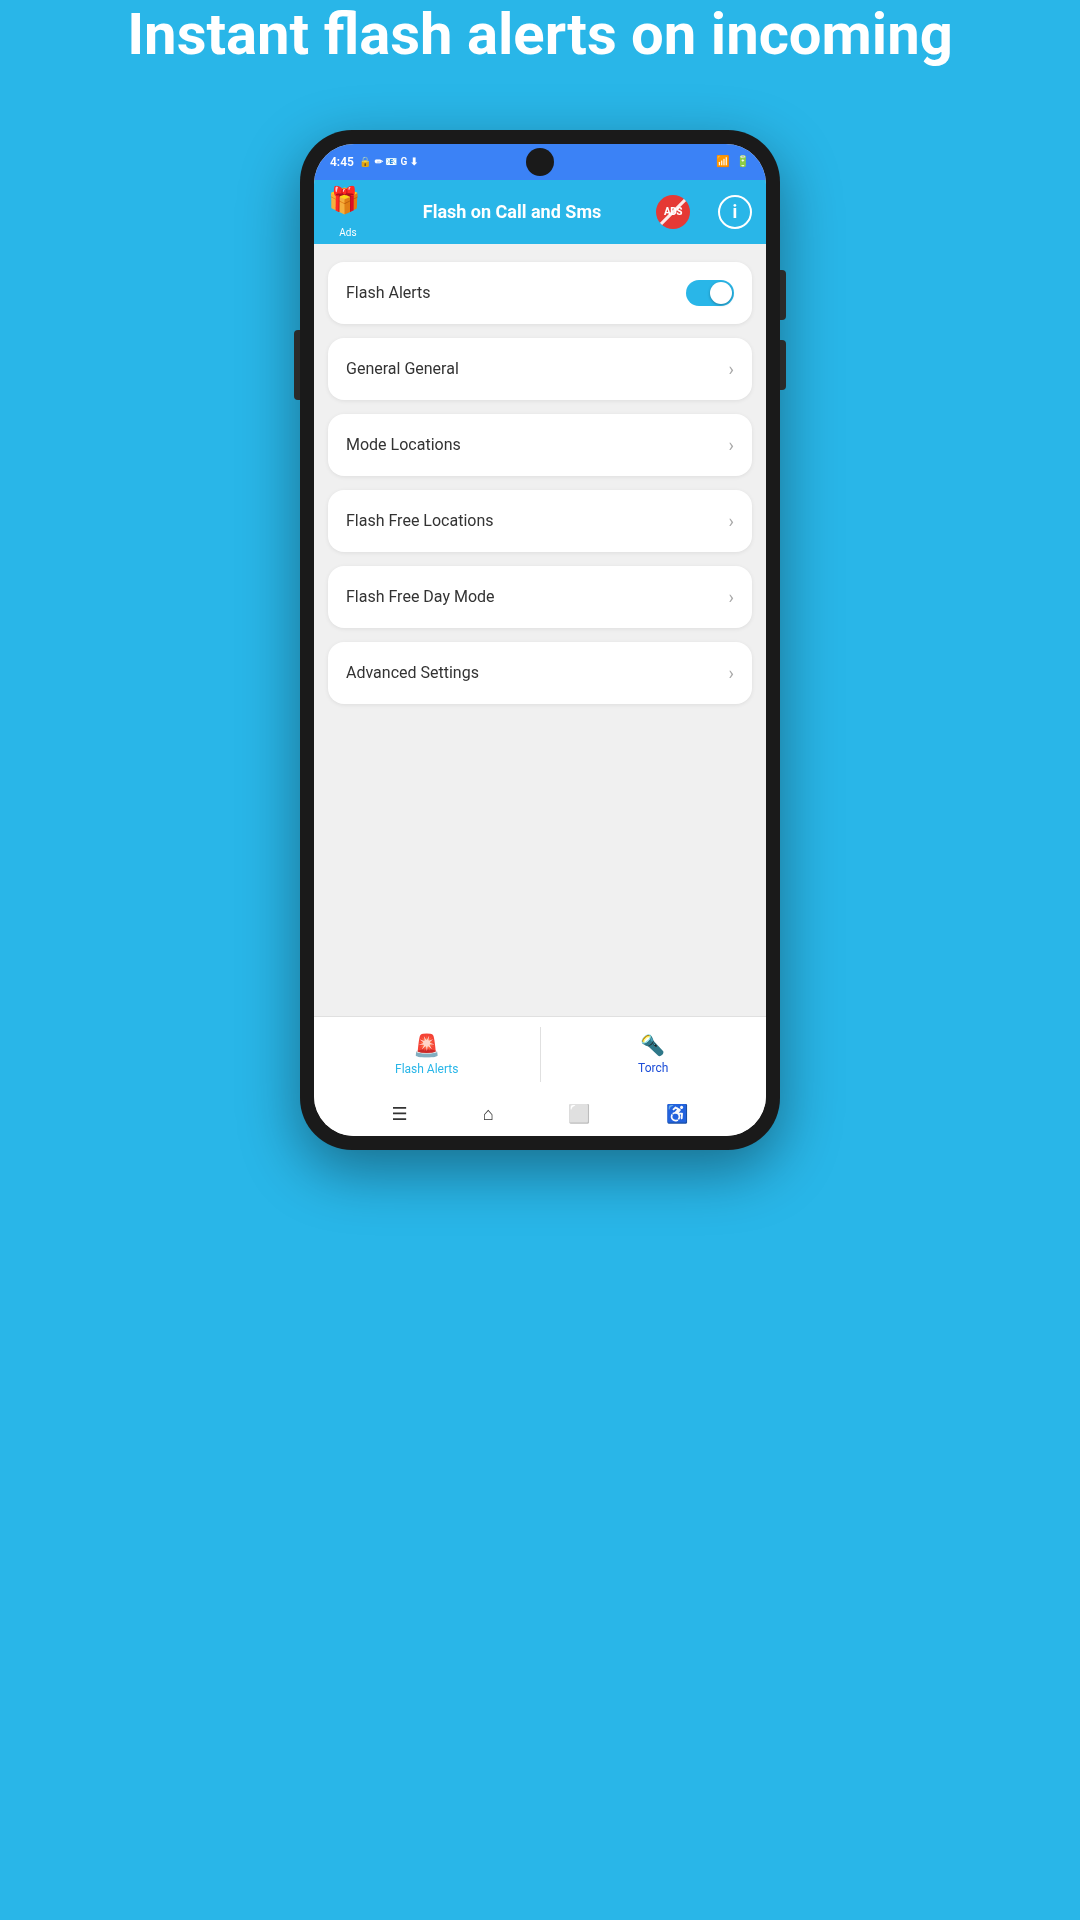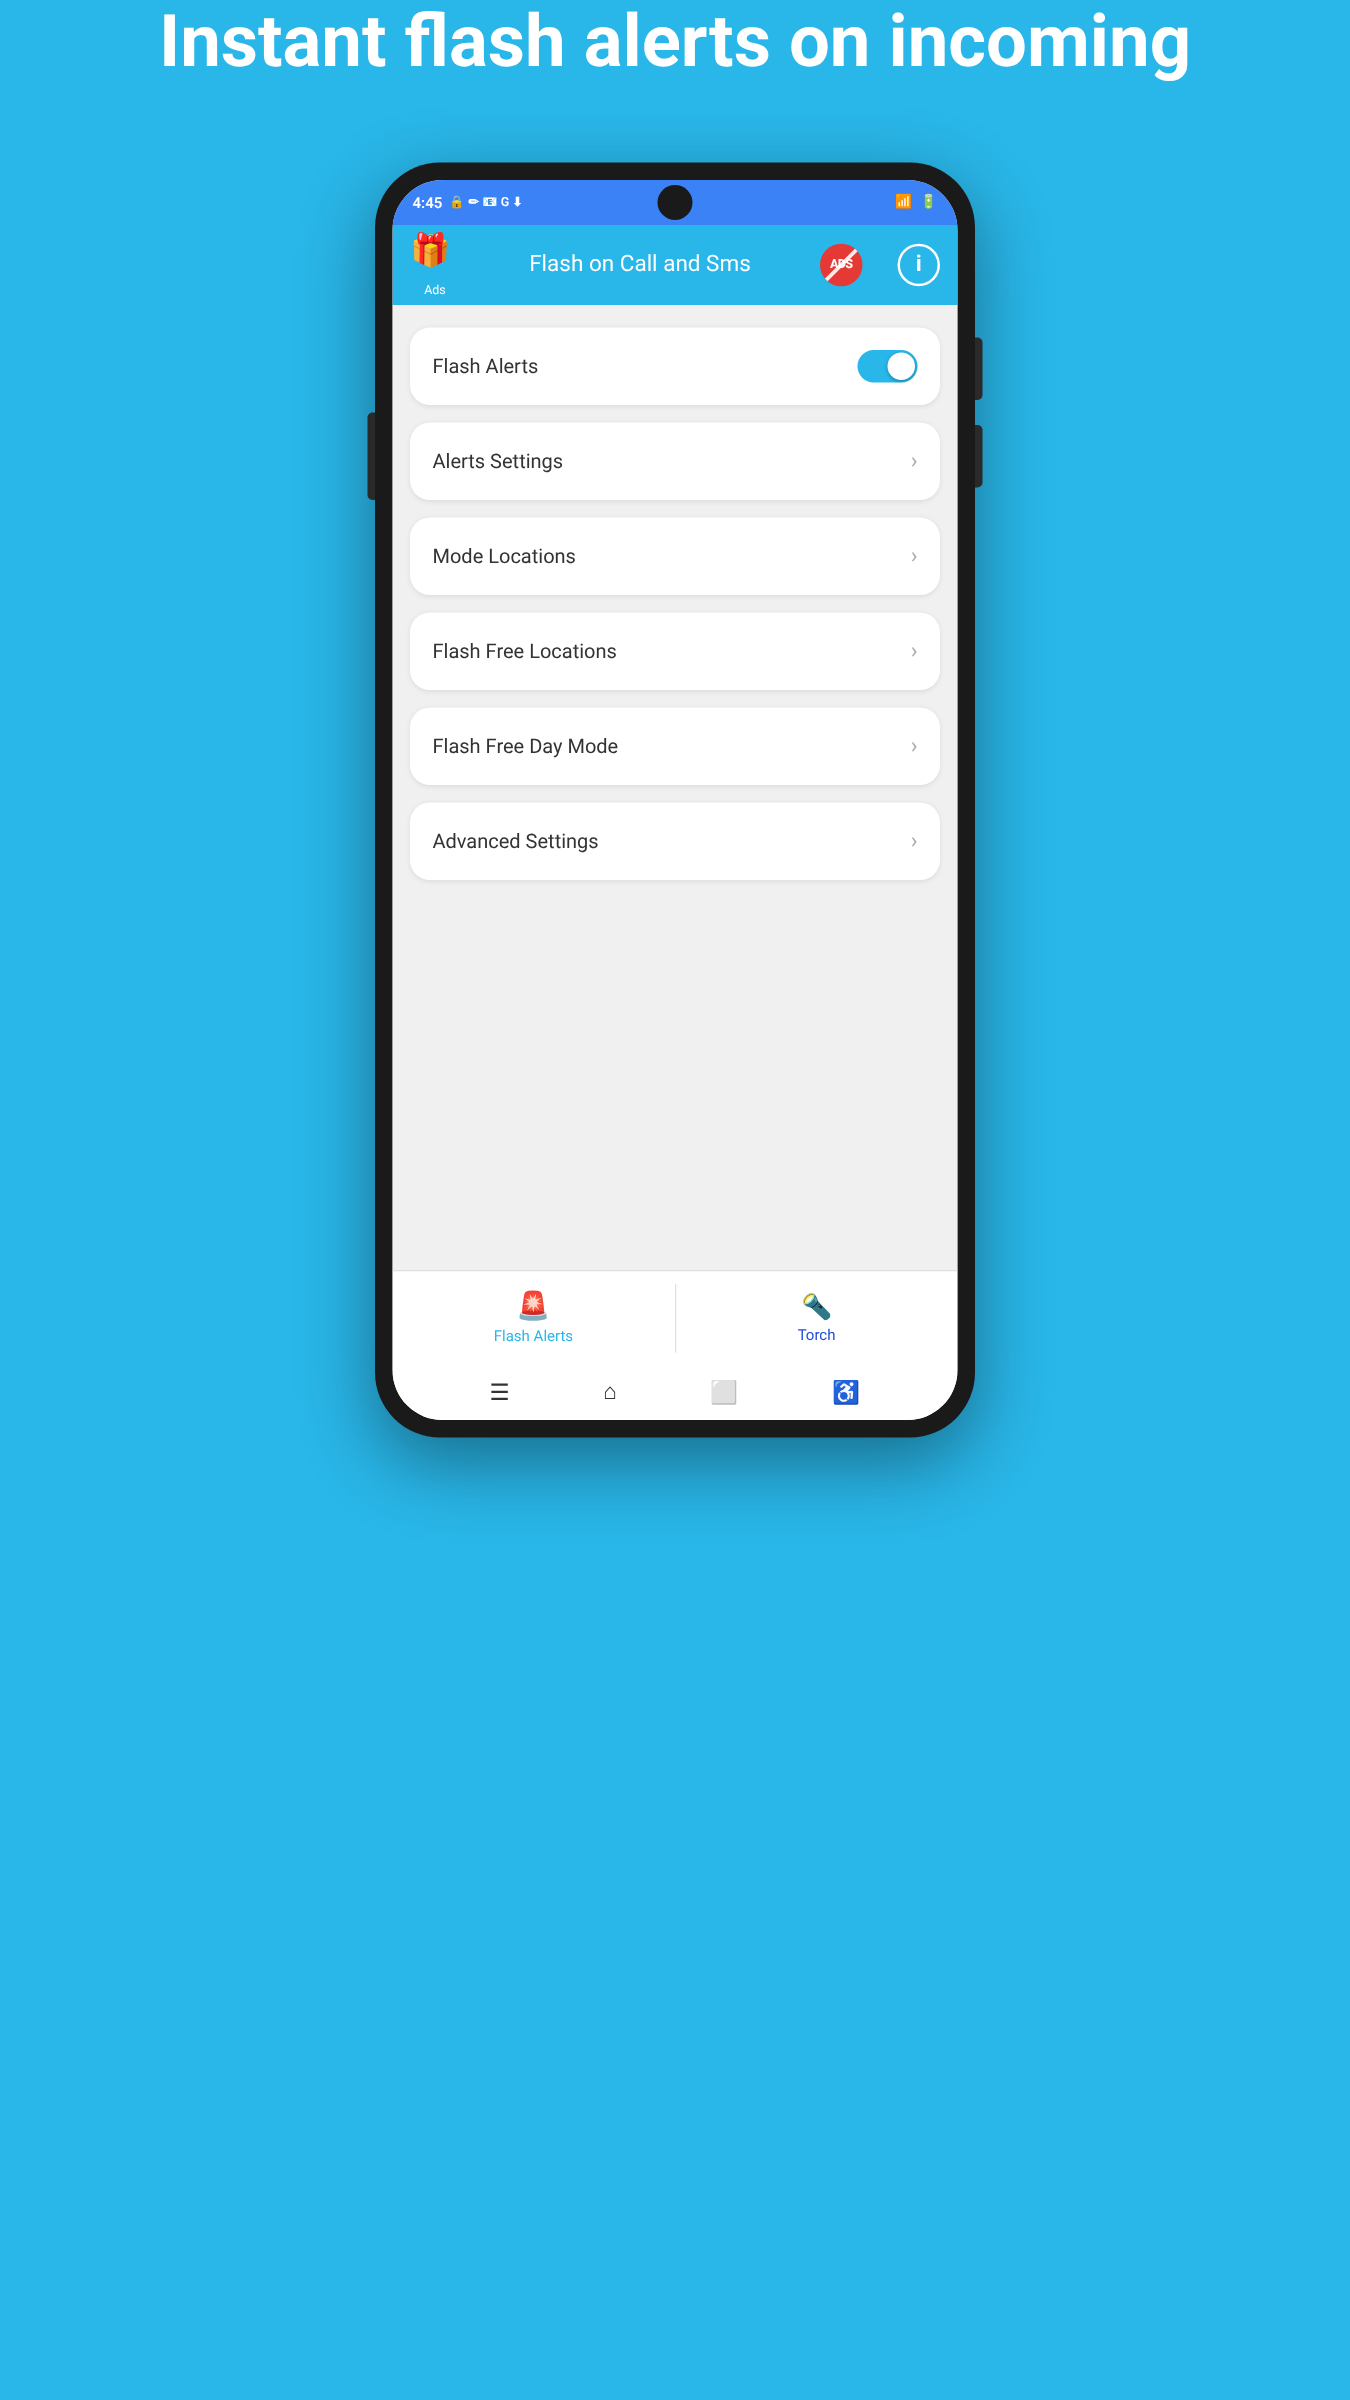--- a/index.html
+++ b/index.html
@@ -108,21 +108,21 @@
       font-size: 10px;
       color: white;
       text-align: center;
       margin-top: 2px;
     }
 
     .app-title {
       flex: 1;
       color: white;
       font-size: 18px;
-      font-weight: 400;
+      font-weight: 700;
       text-align: center;
     }
 
     .info-btn {
       width: 34px;
       height: 34px;
       border-radius: 50%;
       border: 2px solid white;
       color: white;
       display: flex;
@@ -354,21 +354,21 @@
         <div class="menu-item">
           <span class="menu-item-label">Flash Alerts</span>
           <div class="toggle-container">
             <div class="toggle">
               <div class="toggle-knob"></div>
             </div>
           </div>
         </div>
 
         <div class="menu-item">
-          <span class="menu-item-label">Alerts Settings</span>
+          <span class="menu-item-label">General General</span>
           <span class="chevron">›</span>
         </div>
 
         <div class="menu-item">
           <span class="menu-item-label">Mode Locations</span>
           <span class="chevron">›</span>
         </div>
 
         <div class="menu-item">
           <span class="menu-item-label">Flash Free Locations</span>

